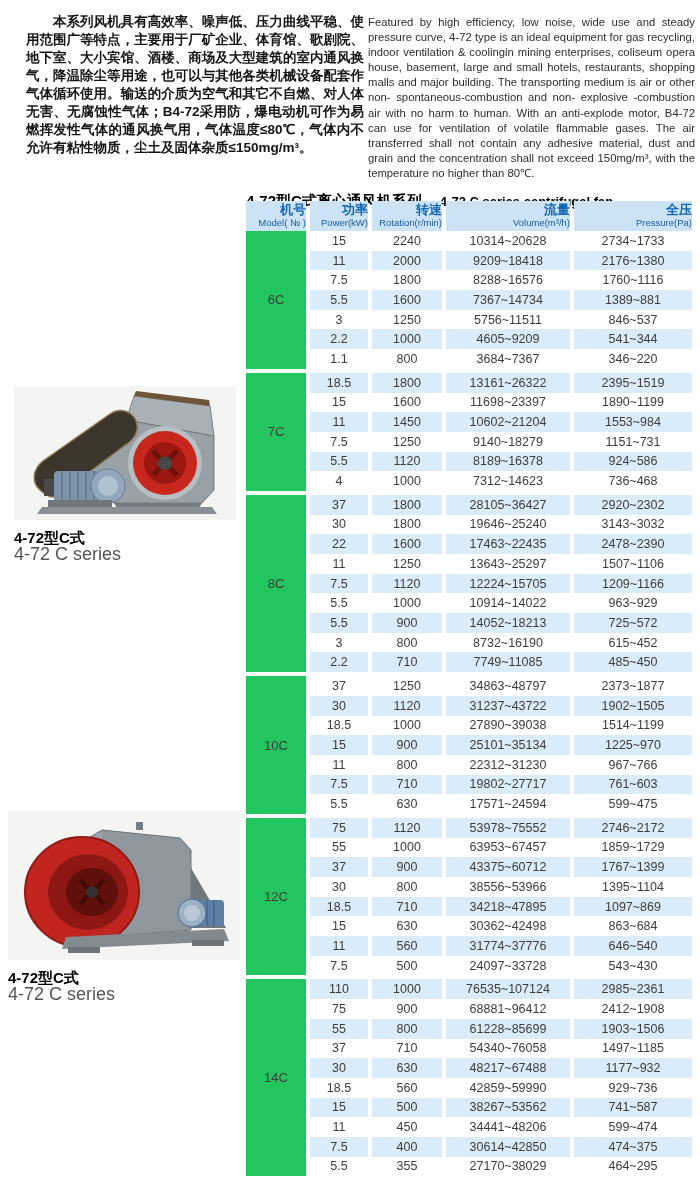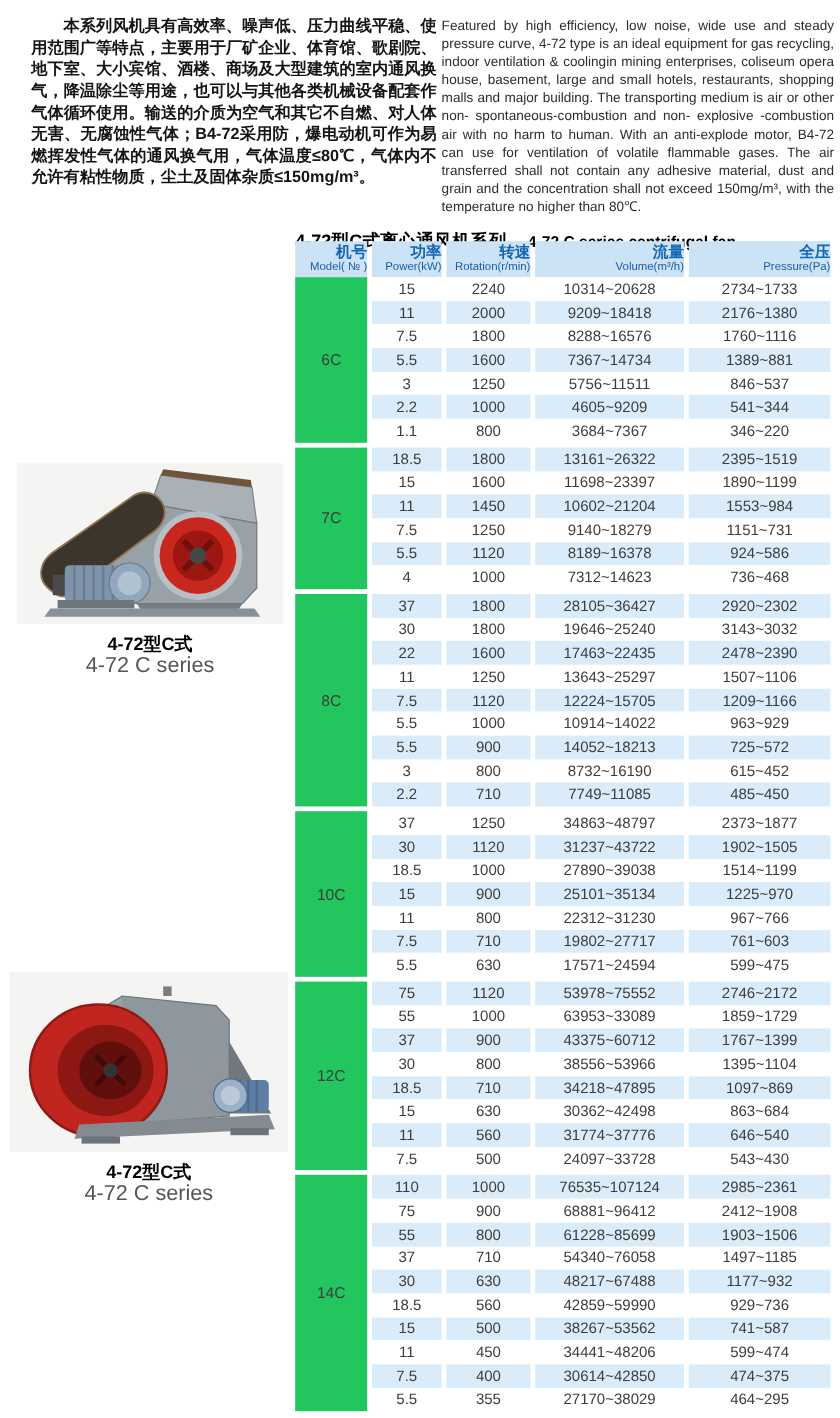--- a/index.html
+++ b/index.html
@@ -42,21 +42,21 @@
     font-size:12.5px; color:#3c3c3c; background:#ffffff;
   }
   .spec-table tr.stripe td.data-cell { background:#daecf9; }
   .spec-table td.model-cell {
     background:#22c55e; text-align:center; vertical-align:middle;
     font-size:13px; color:#3c3c3c;
   }
   .spec-table tr.gap-row td { height:4px; background:transparent; }
 
   
-  .product { position:absolute; text-align:center; }
+  .product { position:absolute; text-align:left; }
   .product-1 { left:14px; top:386px; width:222px; }
   .product-2 { left:8px;  top:810px; width:232px; }
   .product svg { display:block; }
   .cap-zh { font-size:15px; font-weight:bold; color:#000; margin-top:9px; line-height:17px; }
   .cap-en { font-size:18px; color:#555; line-height:16px; }
 </style>
 </head>
 <body>
 
 <div class="page">
@@ -361,21 +361,21 @@
         <tr class="stripe">
           <td class="model-cell" rowspan="8">12C</td>
           <td class="data-cell">75</td>
           <td class="data-cell">1120</td>
           <td class="data-cell">53978~75552</td>
           <td class="data-cell">2746~2172</td>
         </tr>
         <tr class="plain">
           <td class="data-cell">55</td>
           <td class="data-cell">1000</td>
-          <td class="data-cell">63953~33089</td>
+          <td class="data-cell">63953~67457</td>
           <td class="data-cell">1859~1729</td>
         </tr>
         <tr class="stripe">
           <td class="data-cell">37</td>
           <td class="data-cell">900</td>
           <td class="data-cell">43375~60712</td>
           <td class="data-cell">1767~1399</td>
         </tr>
         <tr class="plain">
           <td class="data-cell">30</td>

